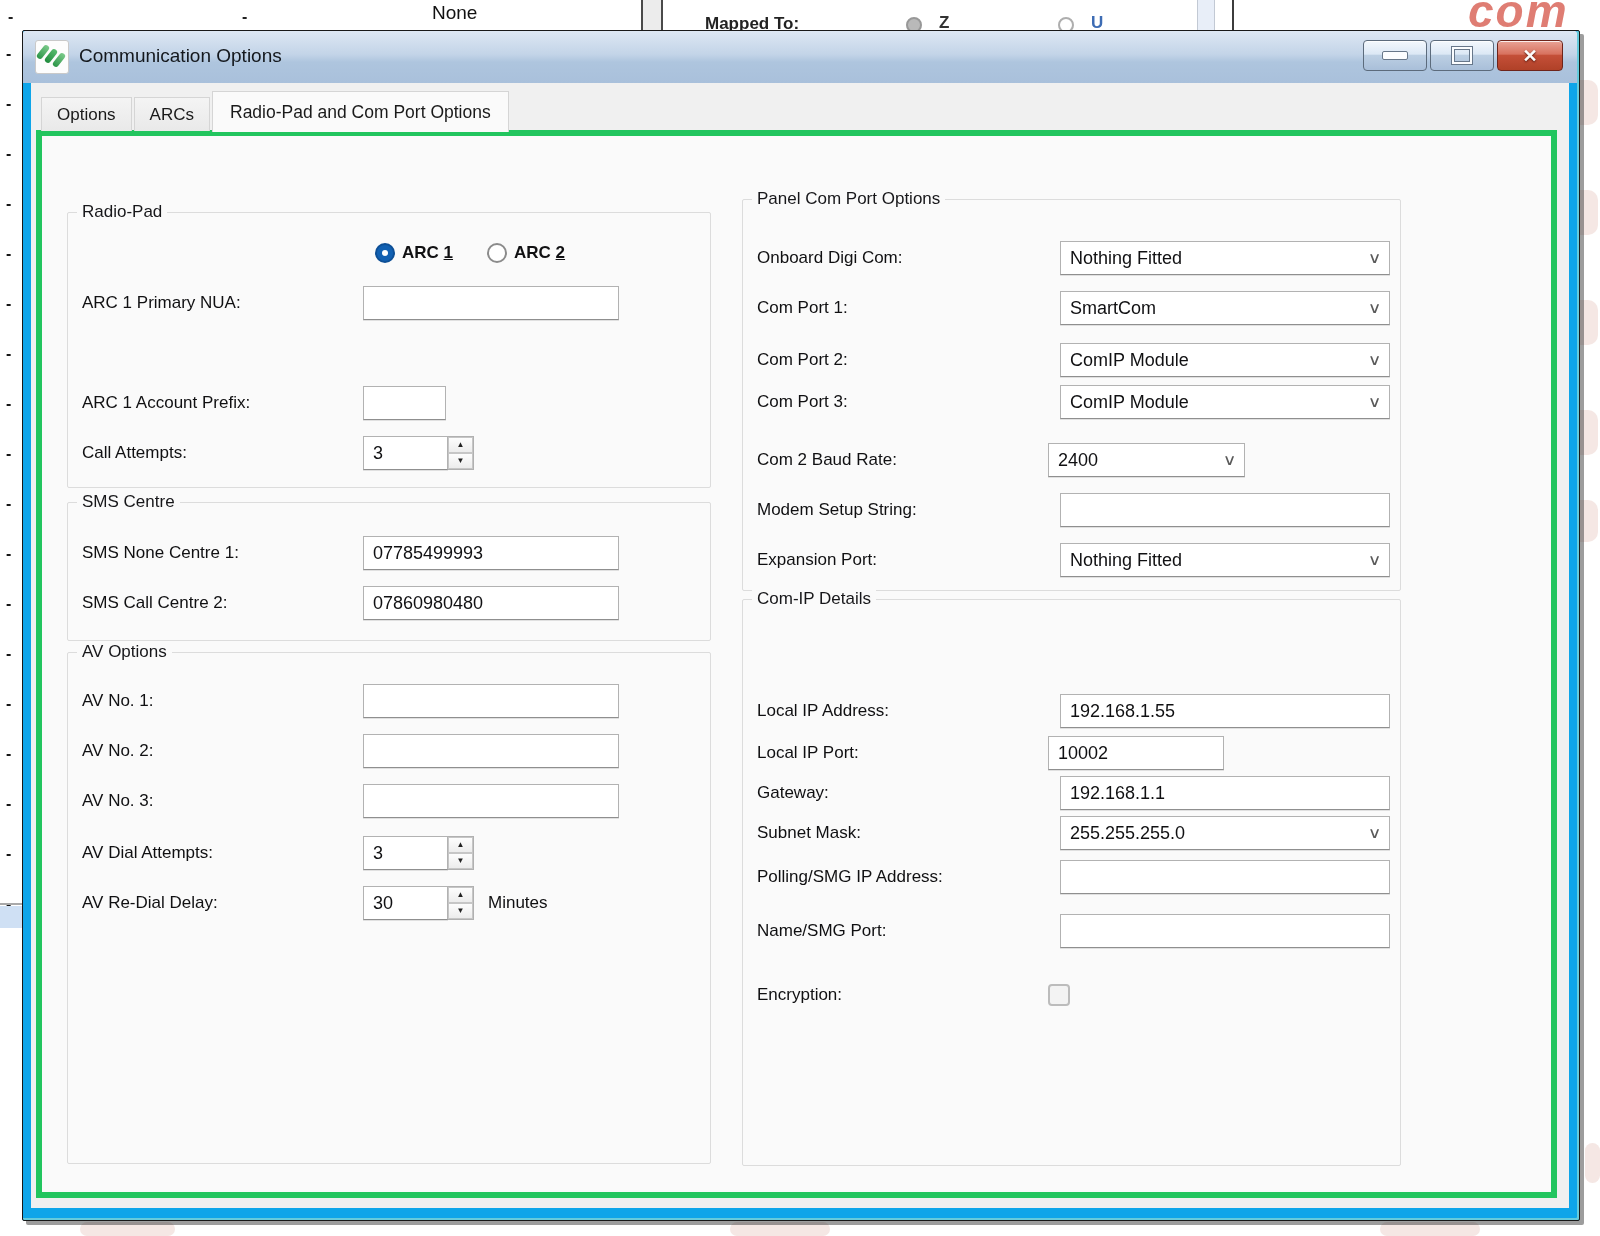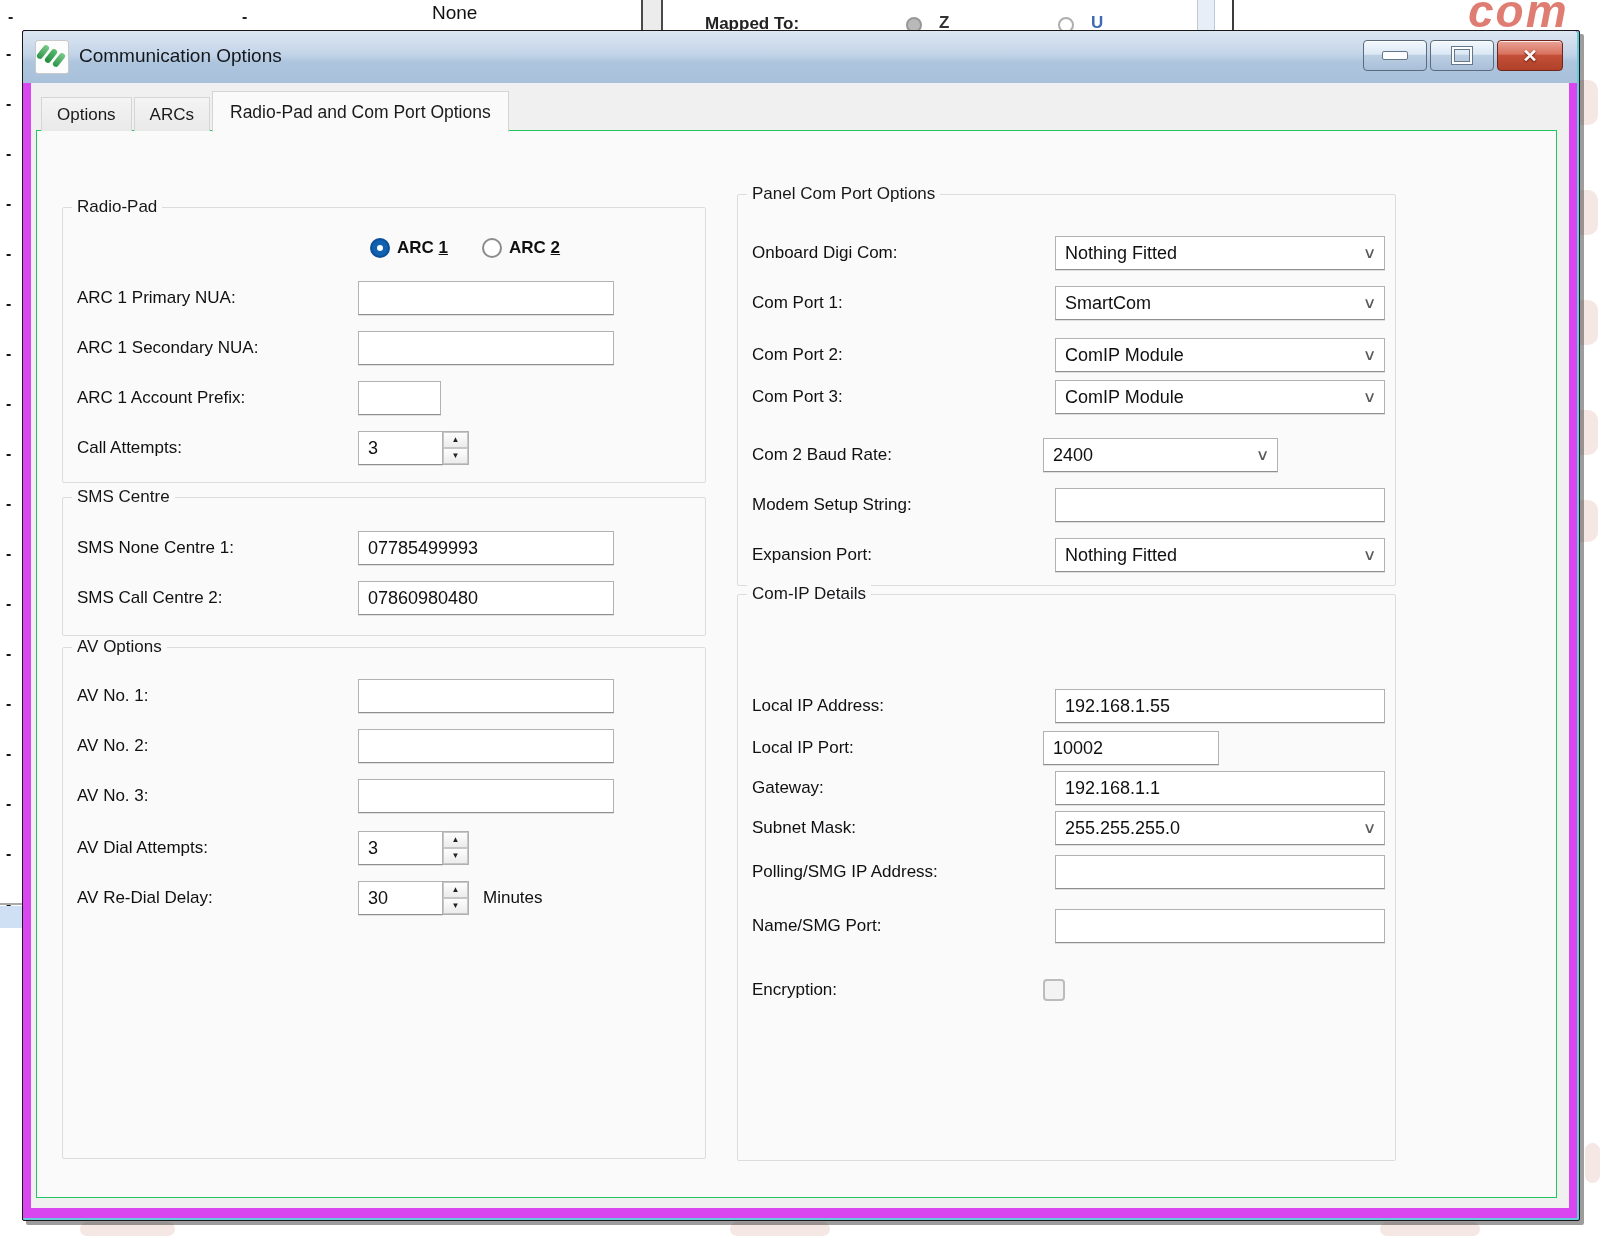--- a/index.html
+++ b/index.html
@@ -23,21 +23,21 @@
   .bg-left{position:absolute;left:0;top:30px;width:22px;height:1206px;background:#fff;overflow:hidden;z-index:1;}
   .ldash{position:absolute;left:6px;font-weight:bold;font-size:16px;color:#161616;}
   .bg-left-div{position:absolute;left:0;top:873px;width:22px;height:2px;background:#a9a9a9;}
   .bg-left-blue{position:absolute;left:0;top:876px;width:22px;height:22px;background:#cfe0f4;}
   
   .wm-top{position:absolute;left:1468px;top:-16px;z-index:2;font-size:46px;font-style:italic;font-weight:bold;color:rgba(215,92,80,.8);letter-spacing:2px;}
   .wm-blob{position:absolute;background:#f5e7e4;border-radius:10px;z-index:0;}
   
   .dialog{
     position:absolute;left:22px;top:30px;width:1558px;height:1191px;
-    background:#d946ef;border:1px solid #181818;border-radius:2px;
+    background:#0ea5e9;border:1px solid #181818;border-radius:2px;
     box-shadow:4px 4px 0 rgba(60,60,60,.5), inset -2px -2px 0 #64cbdc;
     z-index:5;box-sizing:border-box;
   }
   .titlebar{
     position:absolute;left:0;top:0;right:2px;height:52px;
     background:linear-gradient(180deg,#dde7f3 0%,#c3d4e8 45%,#aec5de 60%,#a9c0db 100%);
     border-radius:2px 2px 0 0;
   }
   .app-icon{position:absolute;left:12px;top:9px;width:32px;height:32px;background:#fdfdfd;border:1px solid #c9c9c9;border-radius:3px;}
   .leaf{position:absolute;width:6px;height:16px;border-radius:3px;background:linear-gradient(180deg,#7ccb8b,#2b9447);}
@@ -68,38 +68,38 @@
   .tab{
     height:34px;padding:0 15px;font-size:17px;color:#1a1a1a;display:flex;align-items:center;
     background:linear-gradient(180deg,#f4f4f4,#e9e9e9);
     border:1px solid #d5d5d5;border-bottom:none;margin-right:2px;box-sizing:border-box;
   }
   .tab.active{
     height:41px;background:#fafafa;margin-bottom:-1px;padding:0 17px;font-size:17.5px;
   }
   .tabpage{
     position:absolute;left:5px;top:47px;width:1521px;height:1068px;
-    background:#fafafa;border:1px solid #22c55e;box-sizing:border-box;z-index:2;
+    background:#fafafa;border:6px solid #22c55e;box-sizing:border-box;z-index:2;
   }
   
   .grp{position:absolute;border:1px solid #dcdcdc;border-radius:2px;}
   .grp-title{position:absolute;top:-11px;left:9px;background:#fafafa;padding:0 5px;font-size:17px;color:#17171a;}
   .row{position:absolute;left:14px;right:8px;height:36px;display:flex;align-items:center;}
   .lbl{flex:none;font-size:17px;color:#101012;}
   .lbl.w-left{width:281px;}
   .lbl.w-right{width:291px;}
   
   .tb{
     height:34px;background:#fff;border:1px solid #b2b2b2;border-bottom-color:#8f8f8f;
     box-shadow:0 1px 0 rgba(0,0,0,.10);box-sizing:border-box;
     display:flex;align-items:center;padding:0 9px;font-size:18px;color:#101012;overflow:hidden;white-space:nowrap;
   }
   .combo{justify-content:space-between;}
   .chev{font-size:15px;color:#5a5a5a;margin-left:6px;flex:none;transform:scaleX(1.25);}
-  .w322{width:256px;} .w330{width:330px;margin-left:12px;} .w83{width:83px;} .w85{width:85px;} .w235{width:235px;} .w162{width:176px;}
+  .w322{width:256px;} .w330{width:330px;margin-left:12px;} .w83{width:83px;} .w85{width:85px;} .w235{width:197px;} .w162{width:176px;}
   .spinwrap{display:flex;align-items:center;}
   .spinbtns{width:26px;height:34px;display:flex;flex-direction:column;border:1px solid #b0b0b0;border-left:none;box-sizing:border-box;background:#f4f4f4;}
   .spinbtn{flex:1;display:flex;align-items:center;justify-content:center;background:linear-gradient(180deg,#fdfdfd,#ececec);border:1px solid #c6c6c6;box-sizing:border-box;}
   .spinbtn .arr{font-size:8px;color:#222;line-height:1;}
   .suffix{font-size:17px;color:#101012;margin-left:14px;}
   
   .rditem{display:flex;align-items:center;gap:7px;}
   .rd{width:20px;height:20px;border-radius:50%;box-sizing:border-box;background:#fff;border:2px solid #8b8b8b;position:relative;flex:none;}
   .rd.sel{background:#1160b2;border-color:#0d4f96;}
   .rd.sel::after{content:"";position:absolute;left:5px;top:5px;width:6px;height:6px;border-radius:50%;background:#fff;}
@@ -189,24 +189,20 @@
               <span class="rd"></span>
               <span class="rdlbl"><span>ARC </span><span class="u">2</span></span>
             </span>
           </div>
         </div>
 
         <div class="row" style="top:72px">
           <span class="lbl w-left">ARC 1 Primary NUA:</span>
           <span class="tb w322"></span>
         </div>
-        <div class="row" style="top:122px">
-          <span class="lbl w-left">ARC 1 Secondary NUA:</span>
-          <span class="tb w322"></span>
-        </div>
         <div class="row" style="top:172px">
           <span class="lbl w-left">ARC 1 Account Prefix:</span>
           <span class="tb w83"></span>
         </div>
         <div class="row" style="top:222px">
           <span class="lbl w-left">Call Attempts:</span>
           <span class="spinwrap">
             <span class="tb w85">3</span>
             <span class="spinbtns">
               <span class="spinbtn">

